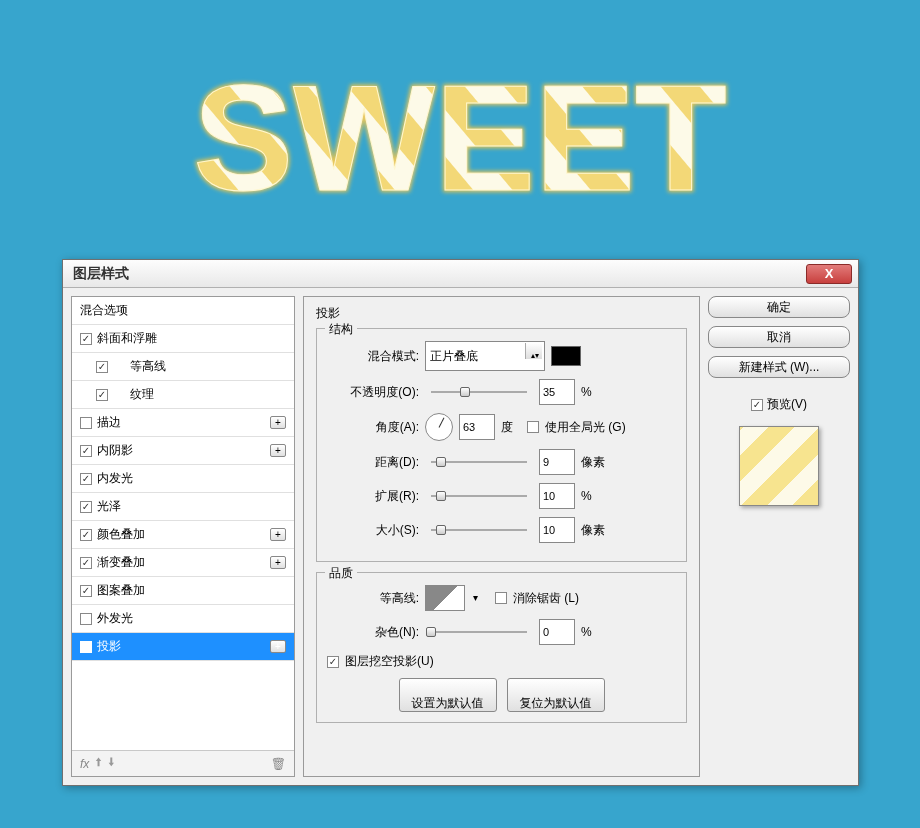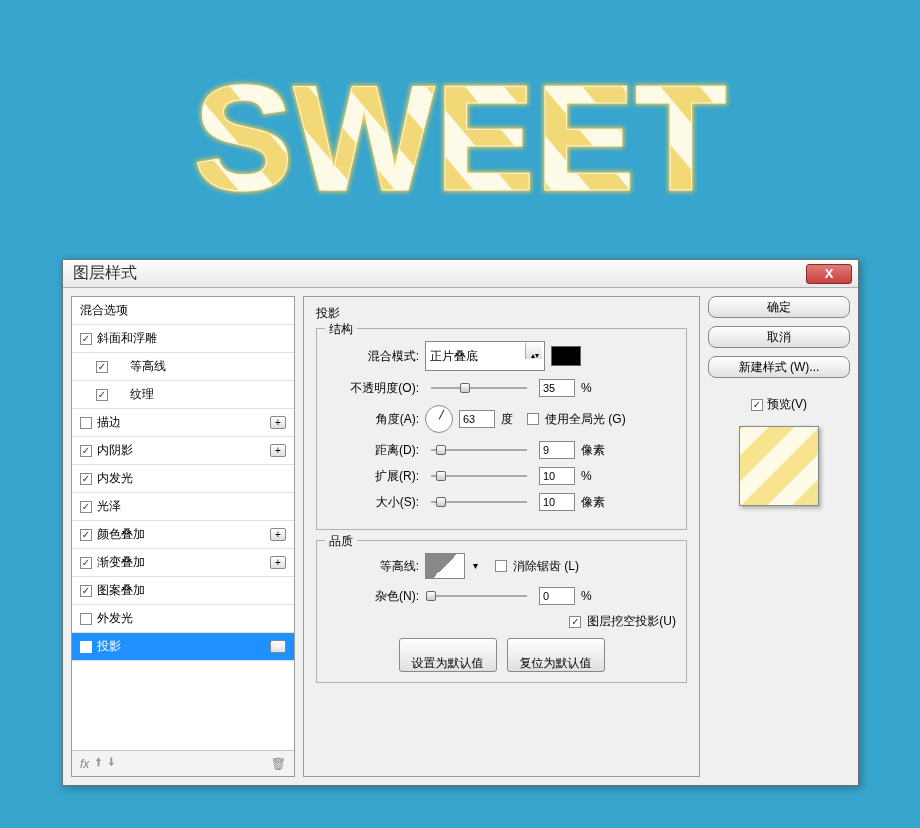--- a/index.html
+++ b/index.html
@@ -1,20 +1,20 @@
 <!DOCTYPE html>
 <html><head>
 <meta charset="utf-8">
 <style>
 * { box-sizing: border-box; margin: 0; padding: 0; }
 body { background: #37a5cd; font-family: "Microsoft YaHei", Arial, sans-serif; font-size: 12px; width: 920px; height: 828px; position: relative; }
 .sweet-art { position: absolute; top: 50px; left: 160px; width: 600px; height: 180px; }
 .dialog { position: absolute; top: 259px; left: 62px; width: 797px; height: 527px; background: #f0f0f0; border: 1px solid #707070; box-shadow: 2px 2px 8px rgba(0,0,0,0.3); }
 .titlebar { height: 28px; background: linear-gradient(#fdfdfd, #e8e8e8); border-bottom: 1px solid #b0b0b0; display: flex; align-items: center; padding: 0 6px 0 10px; }
-.titlebar .title { font-size: 16px; color: #333; flex: 1; }
+.titlebar .title { font-size: 14px; color: #333; flex: 1; font-weight: bold; }
 .close-btn { width: 46px; height: 20px; background: linear-gradient(#e27b7a, #c8403e); border: 1px solid #8a2b29; border-radius: 3px; display: flex; align-items: center; justify-content: center; color: #fff; font-weight: bold; font-size: 13px; }
 .dialog-body { display: flex; height: calc(100% - 28px); padding: 8px; gap: 8px; }
 .left-panel { width: 224px; border: 1px solid #9a9a9a; background: #fff; display: flex; flex-direction: column; }
 .header-row { padding: 5px 8px; border-bottom: 1px solid #c8c8c8; background: #f3f3f3; }
 .item-row { padding: 5px 8px; border-bottom: 1px solid #e0e0e0; display: flex; align-items: center; gap: 5px; position: relative; }
 .item-row.indent { padding-left: 24px; gap: 22px; }
 .item-row.selected { background: #1e90ff; color: #fff; }
 .plus-btn { margin-left: auto; width: 16px; height: 13px; border: 1px solid #888; background: linear-gradient(#fff, #e0e0e0); font-size: 10px; display: flex; align-items: center; justify-content: center; border-radius: 2px; }
 .chk { width: 12px; height: 12px; border: 1px solid #888; background: #fff; display: inline-flex; align-items: center; justify-content: center; font-size: 10px; color: #333; }
 .chk.checked::before { content: "✓"; }
@@ -26,21 +26,21 @@
 .fieldset-legend { position: absolute; top: -8px; left: 8px; background: #f0f0f0; padding: 0 4px; font-size: 12px; }
 .section-title { margin-bottom: 6px; }
 .row { display: flex; align-items: center; margin-bottom: 8px; gap: 6px; }
 .row .label { width: 92px; text-align: right; }
 .select-box { width: 120px; height: 20px; border: 1px solid #888; background: #fff; display: flex; align-items: center; padding: 14px 4px; position: relative; }
 .select-box::after { content: ""; position: absolute; right: 2px; top: 1px; width: 16px; height: 16px; border-left: 1px solid #aaa; background: linear-gradient(#fff,#ddd); }
 .select-box .arrows { position: absolute; right: 5px; font-size: 8px; line-height: 8px; z-index: 1; }
 .color-swatch { width: 30px; height: 20px; background: #000; border: 1px solid #666; }
 .slider-track { width: 96px; height: 2px; background: #aaa; position: relative; margin: 0 6px; }
 .slider-thumb { position: absolute; top: -4px; width: 10px; height: 10px; background: linear-gradient(#fff,#ccc); border: 1px solid #666; border-radius: 2px; transform: translateX(-50%); }
-.num-input { width: 36px; height: 18px; border: 1px solid #888; background: #fff; padding: 4px 3px; font-size: 11px; }
+.num-input { width: 36px; height: 18px; border: 1px solid #888; background: #fff; padding: 12px 3px; font-size: 11px; }
 .angle-dial { width: 28px; height: 28px; border: 1px solid #888; border-radius: 50%; background: #fff; position: relative; }
 .angle-dial::after { content: ""; position: absolute; width: 11px; height: 1px; background: #333; top: 50%; left: 50%; transform-origin: left; transform: rotate(-63deg); }
 .contour-swatch { width: 40px; height: 26px; border: 1px solid #888; background: linear-gradient(135deg, #888 0%, #888 50%, #fff 50%, #fff 100%); position: relative; }
 .contour-swatch::after { content: "▾"; position: absolute; right: -14px; top: 6px; font-size: 10px; }
 .btn-sm { height: 22px; padding: 16px 12px; border: 1px solid #888; background: linear-gradient(#fff,#e0e0e0); border-radius: 3px; font-size: 12px; }
 .center-row { display: flex; justify-content: center; gap: 10px; margin-top: 4px; }
 .right-panel { width: 142px; display: flex; flex-direction: column; gap: 8px; align-items: stretch; }
 .btn { height: 22px; border: 1px solid #888; background: linear-gradient(#fff,#e0e0e0); border-radius: 8px; font-size: 12px; display: flex; align-items: center; justify-content: center; }
 .preview-box { margin-top: 4px; padding: 6px; display: flex; flex-direction: column; align-items: center; gap: 13px; }
 .preview-chk { display: flex; align-items: center; gap: 4px; }
@@ -209,21 +209,21 @@
           <span>消除锯齿 (L)</span>
         </div>
         <div class="row">
           <span class="label">杂色(N):</span>
           <div class="slider-track">
               <div class="slider-thumb" style="left:0%"></div>
             </div>
           <input class="num-input" value="0" style="">
           <span>%</span>
         </div>
-        <div class="row" style="justify-content:flex-end">
+        <div class="row" style="justify-content:flex-start">
           <span class="chk checked"></span>
           <span>图层挖空投影(U)</span>
         </div>
         <div class="center-row">
           <button class="btn-sm">设置为默认值</button>
           <button class="btn-sm">复位为默认值</button>
         </div>
       </div>
     </div>
 

